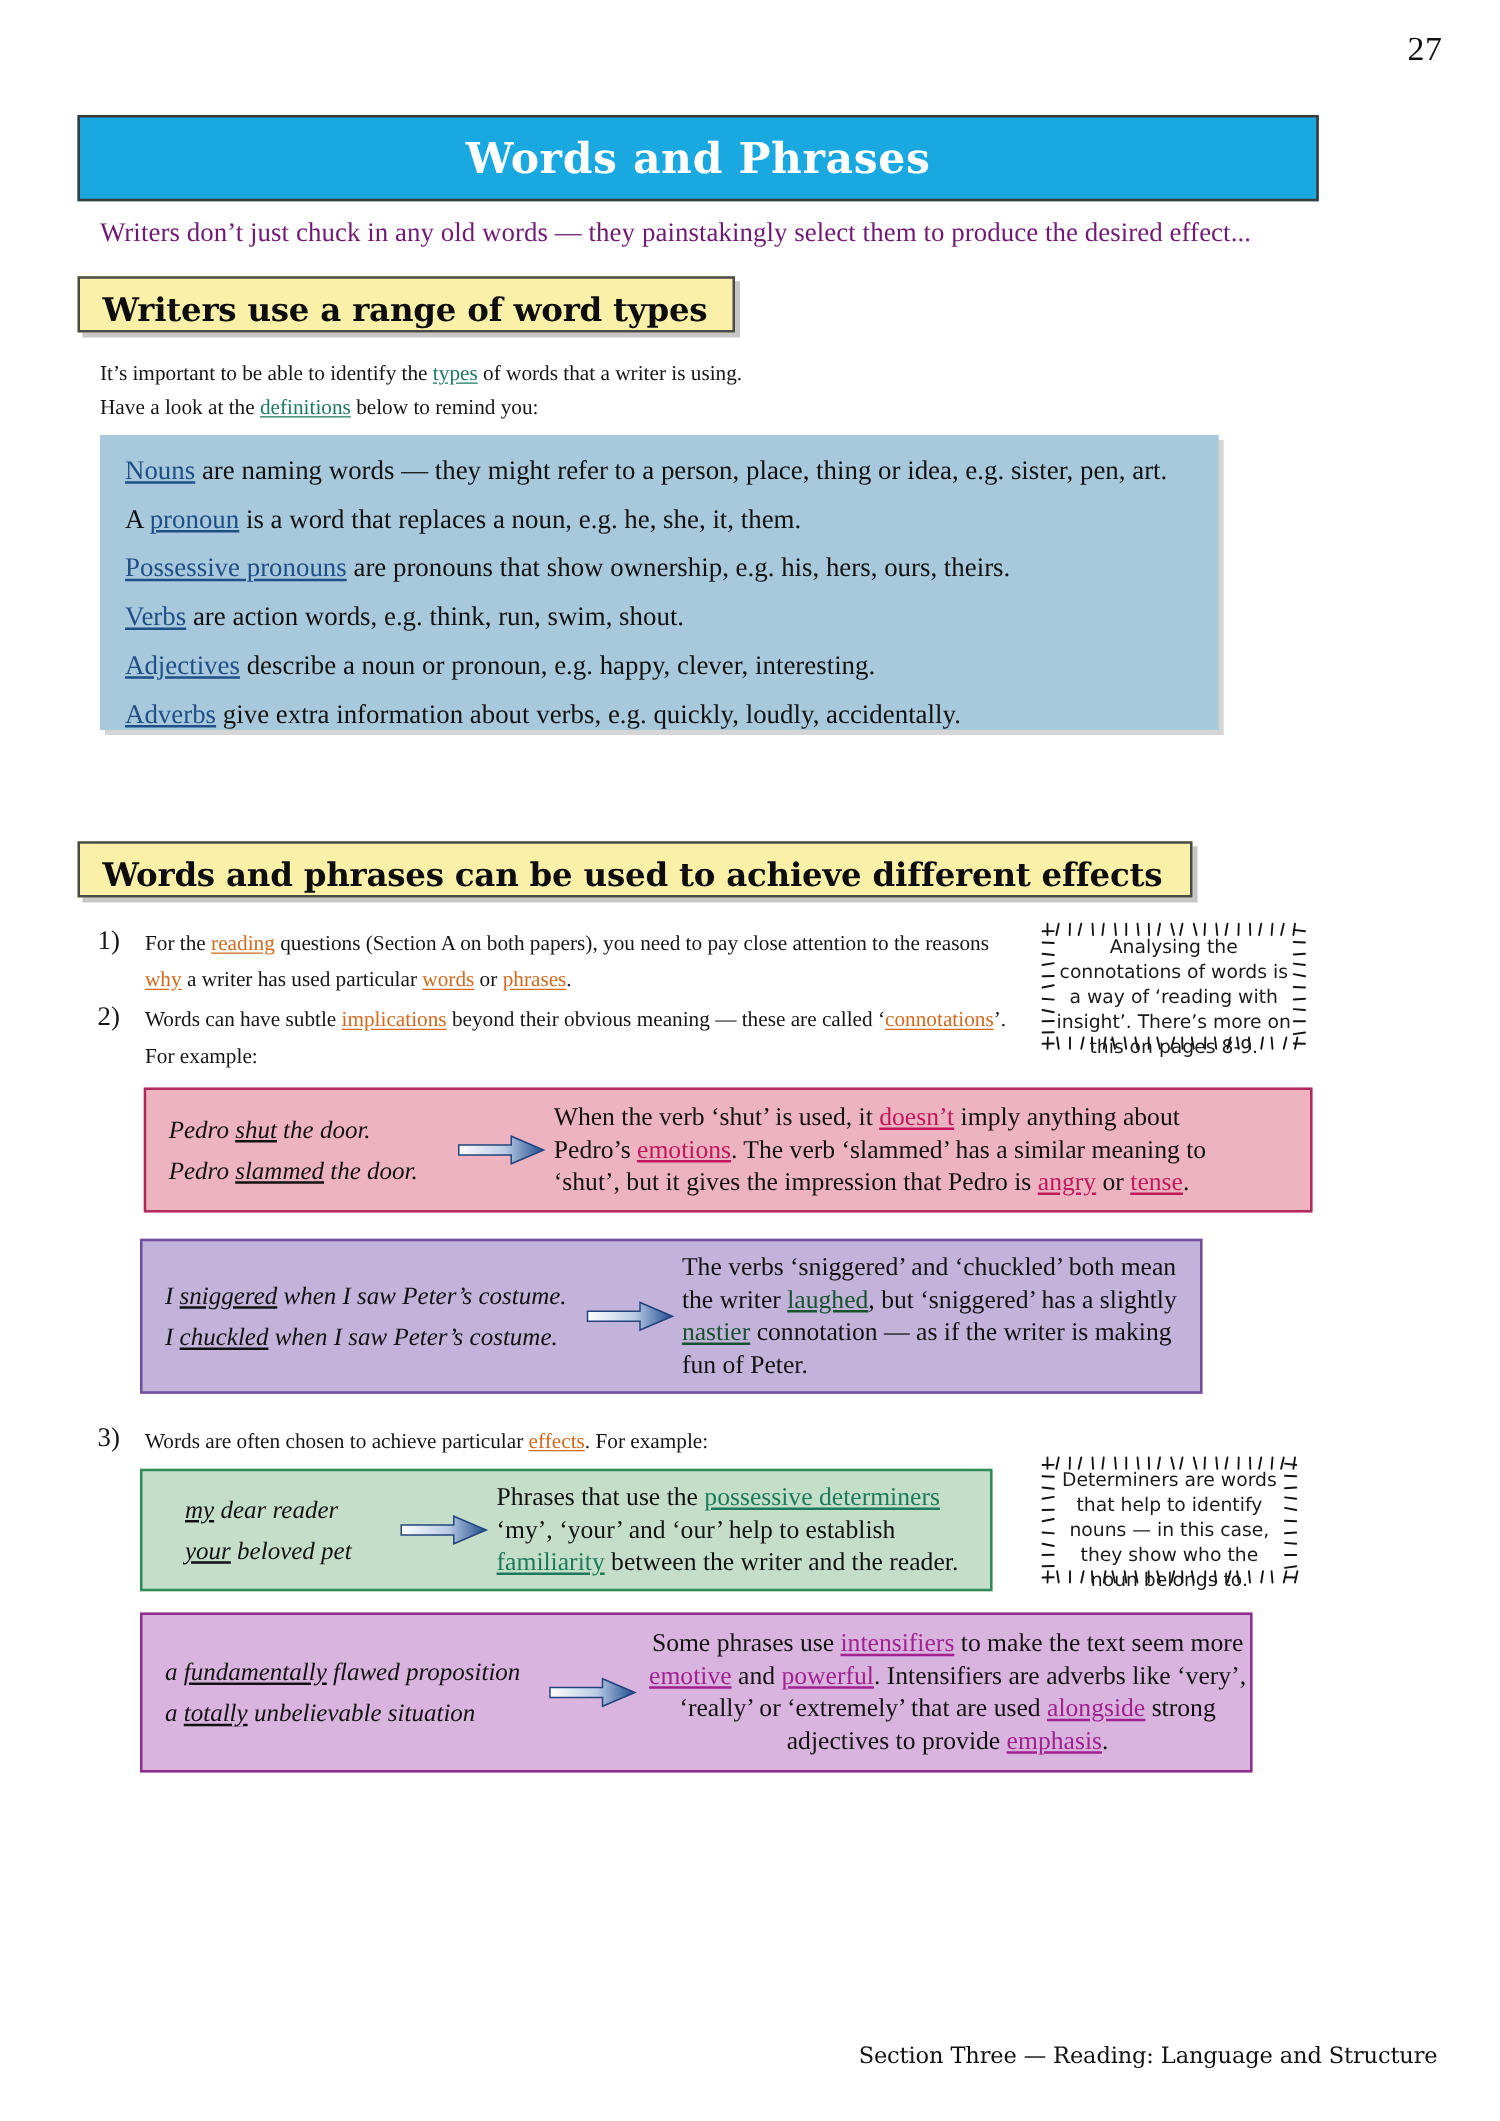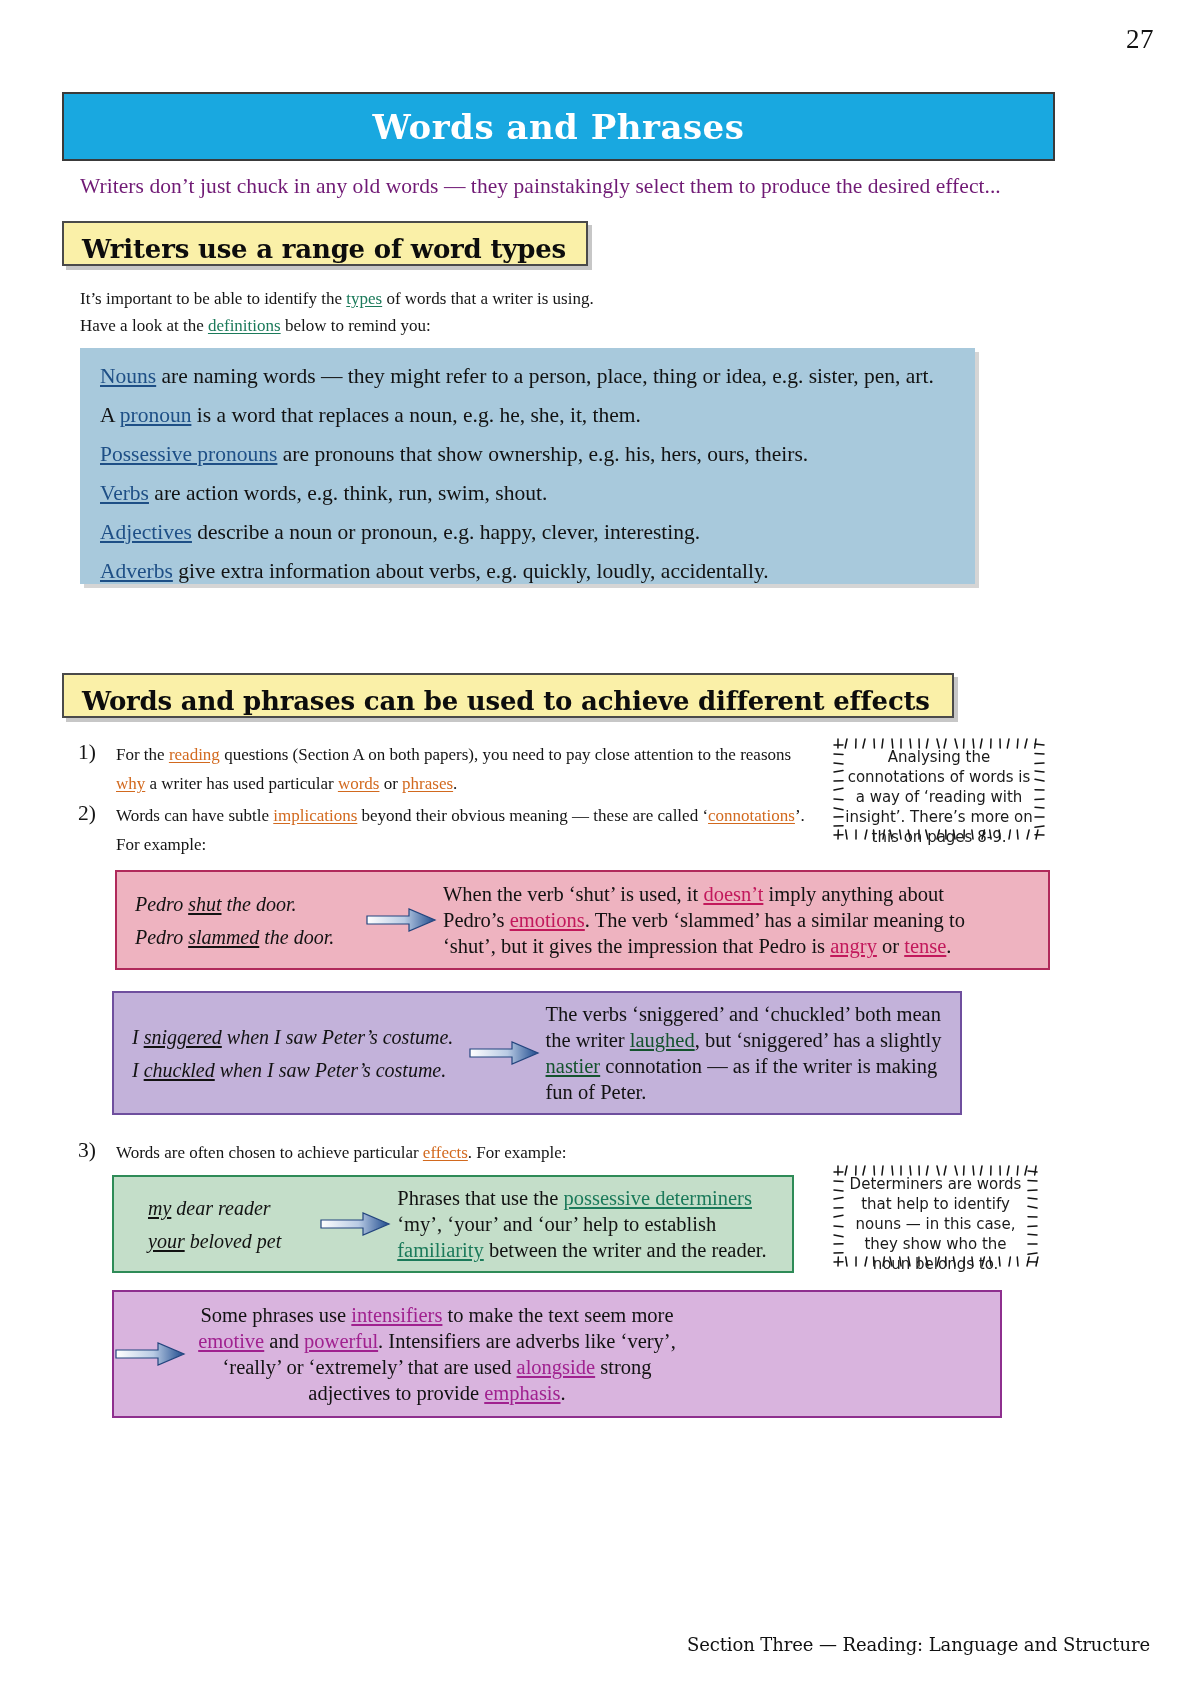--- a/index.html
+++ b/index.html
@@ -469,20 +469,24 @@
         <stop offset="55%" stop-color="#b9cbe4"></stop>
         <stop offset="100%" stop-color="#1f4b8e"></stop>
       </linearGradient>
     </defs>
     <path d="M2,9 L44,9 L44,2 L70,13 L44,24 L44,17 L2,17 Z" fill="url(#agg)" stroke="#23457e" stroke-width="1.2"></path>
   </svg>
   <div class="ex-right"><span>Phrases that use the </span><span class="u-teal">possessive determiners</span><span> ‘my’, ‘your’ and ‘our’ help to establish </span><span class="u-teal">familiarity</span><span> between the writer and the reader.</span></div>
 </div>
 
 <div class="example-box" id="box-magenta">
+  <div class="ex-left">
+      <div><span>a </span><span class="u-black">fundamentally</span><span> flawed proposition</span></div>
+      <div><span>a </span><span class="u-black">totally</span><span> unbelievable situation</span></div>
+    </div>
   <svg class="arrow" viewBox="0 0 72 26">
     <defs>
       <linearGradient id="agm" x1="0" y1="0" x2="1" y2="0">
         <stop offset="0%" stop-color="#ffffff"></stop>
         <stop offset="55%" stop-color="#b9cbe4"></stop>
         <stop offset="100%" stop-color="#1f4b8e"></stop>
       </linearGradient>
     </defs>
     <path d="M2,9 L44,9 L44,2 L70,13 L44,24 L44,17 L2,17 Z" fill="url(#agm)" stroke="#23457e" stroke-width="1.2"></path>
   </svg>

